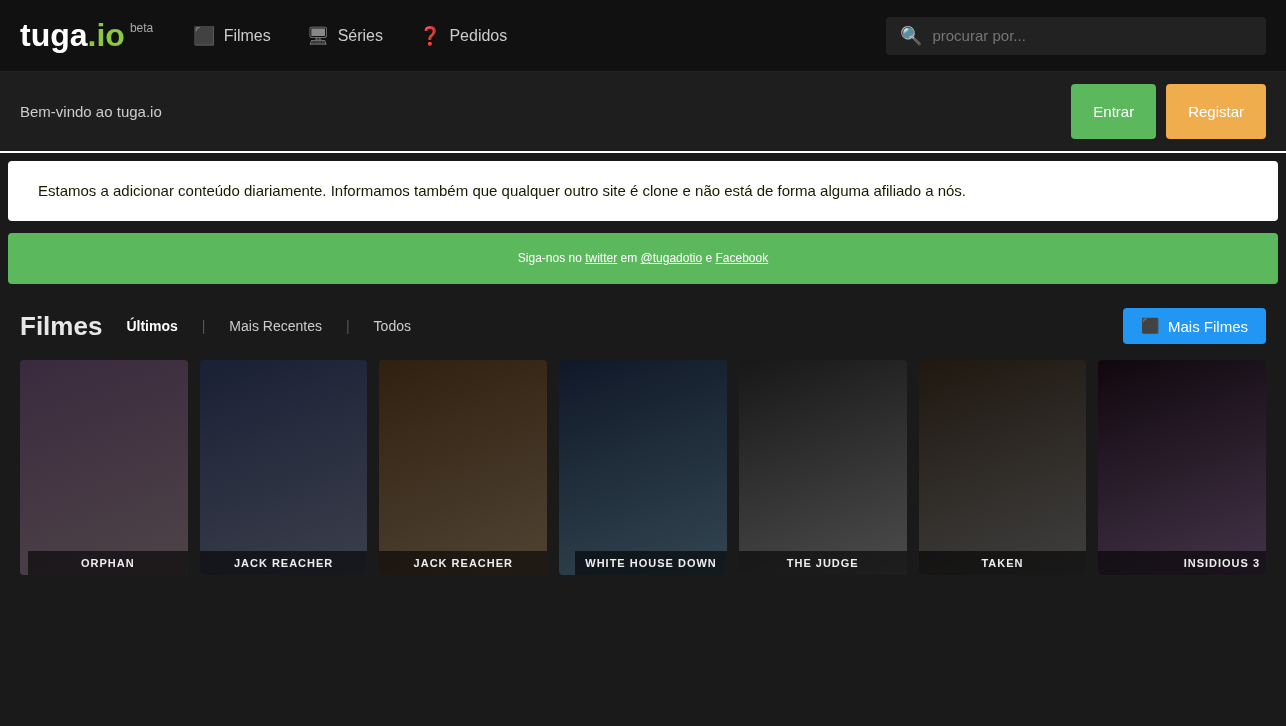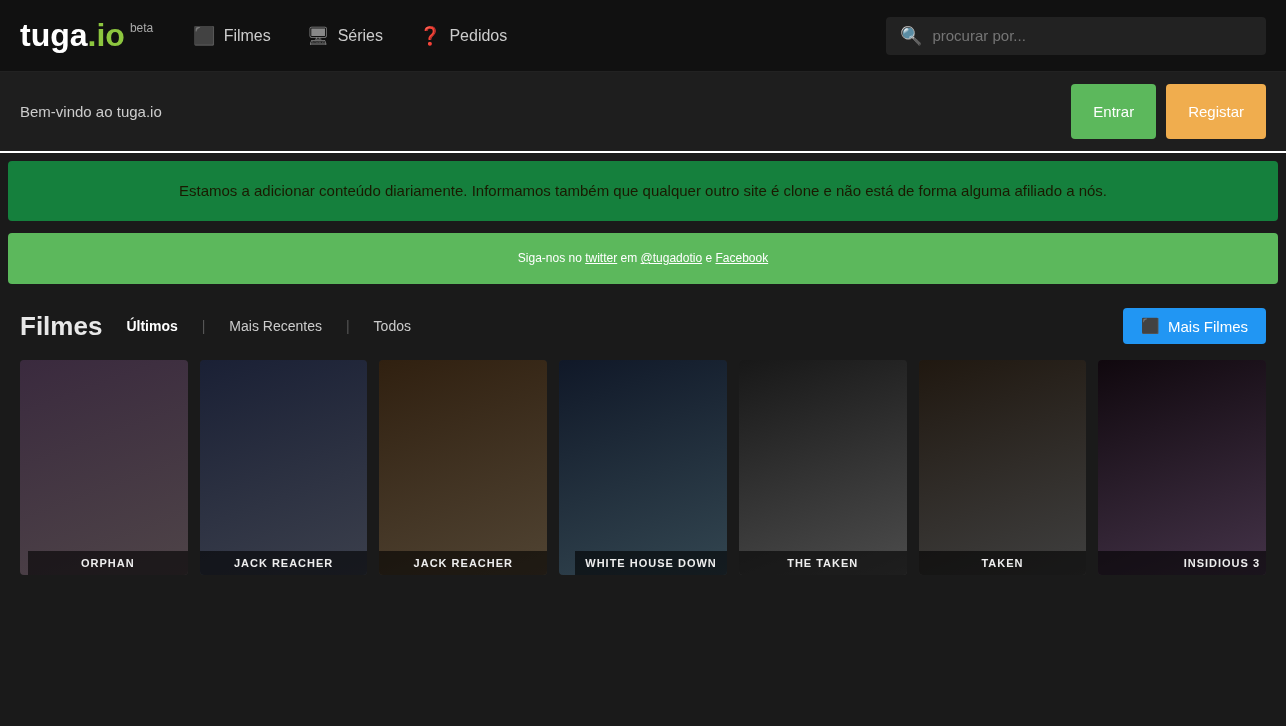--- a/index.html
+++ b/index.html
@@ -114,24 +114,24 @@
       color: #fff;
       border: none;
       padding: 19px 22px;
       font-size: 15px;
       border-radius: 4px;
       cursor: pointer;
     }
 
     
     #alert-banner {
-      background-color: #15803d;
+      background-color: #ffffff;
       color: #1a1a00;
       padding: 18px 30px;
-      text-align: center;
+      text-align: left;
       font-size: 15px;
       line-height: 1.6;
       margin: 8px 8px 4px 8px;
       border-radius: 4px;
     }
 
     
     #social-banner {
       background-color: #5cb85c;
       color: #fff;
@@ -309,21 +309,21 @@
           <div class="poster-label" style="font-size: 11px; letter-spacing: 1px; font-weight: bold; position: absolute; bottom: 0px; left: 0px; right: 0px; padding: 6px; background: rgba(0, 0, 0, 0.6); color: rgb(238, 238, 238); text-align: center;">JACK REACHER</div>
         </div>
       </div>
       <div class="film-card">
         <div class="poster-box poster-4" style="background: linear-gradient(160deg, rgb(16, 24, 40) 0%, rgba(96, 168, 208, 0.267) 100%); display: flex; align-items: center; justify-content: center;">
           <div class="poster-label" style="font-size: 11px; letter-spacing: 1px; font-weight: bold; position: absolute; bottom: 0px; left: 16px; right: 0px; padding: 6px; background: rgba(0, 0, 0, 0.6); color: rgb(238, 238, 238); text-align: center;">WHITE HOUSE DOWN</div>
         </div>
       </div>
       <div class="film-card">
         <div class="poster-box poster-5" style="background: linear-gradient(160deg, rgb(24, 24, 24) 0%, rgba(192, 192, 192, 0.267) 100%); display: flex; align-items: center; justify-content: center;">
-          <div class="poster-label" style="font-size: 11px; letter-spacing: 1px; font-weight: bold; position: absolute; bottom: 0px; left: 0px; right: 0px; padding: 6px; background: rgba(0, 0, 0, 0.6); color: rgb(238, 238, 238); text-align: center;">THE TAKEN</div>
+          <div class="poster-label" style="font-size: 11px; letter-spacing: 1px; font-weight: bold; position: absolute; bottom: 0px; left: 0px; right: 0px; padding: 6px; background: rgba(0, 0, 0, 0.6); color: rgb(238, 238, 238); text-align: center;">THE JUDGE</div>
         </div>
       </div>
       <div class="film-card">
         <div class="poster-box poster-6" style="background: linear-gradient(160deg, rgb(32, 24, 16) 0%, rgba(144, 144, 144, 0.267) 100%); display: flex; align-items: center; justify-content: center;">
           <div class="poster-label" style="font-size: 11px; letter-spacing: 1px; font-weight: bold; position: absolute; bottom: 0px; left: 0px; right: 0px; padding: 6px; background: rgba(0, 0, 0, 0.6); color: rgb(238, 238, 238); text-align: center;">TAKEN</div>
         </div>
       </div>
       <div class="film-card">
         <div class="poster-box poster-7" style="background: linear-gradient(160deg, rgb(16, 8, 14) 0%, rgba(160, 96, 176, 0.267) 100%); display: flex; align-items: center; justify-content: center;">
           <div class="poster-label" style="font-size: 11px; letter-spacing: 1px; font-weight: bold; position: absolute; bottom: 0px; left: 0px; right: 0px; padding: 6px; background: rgba(0, 0, 0, 0.6); color: rgb(238, 238, 238); text-align: right;">INSIDIOUS 3</div>

